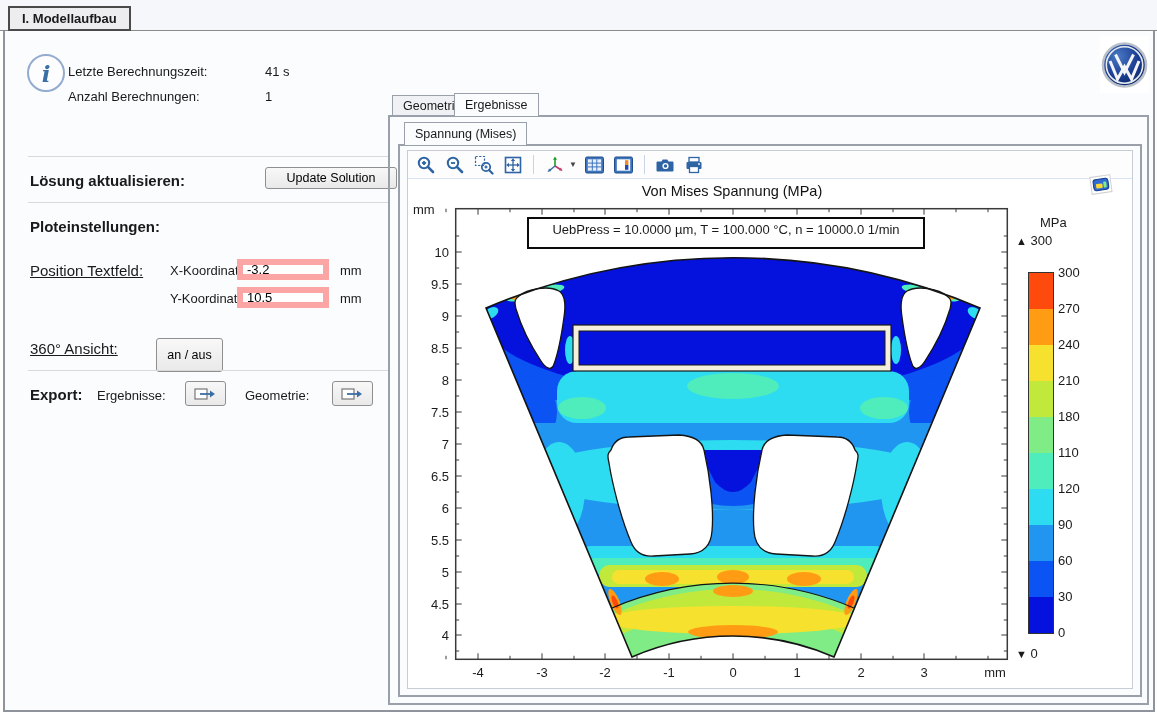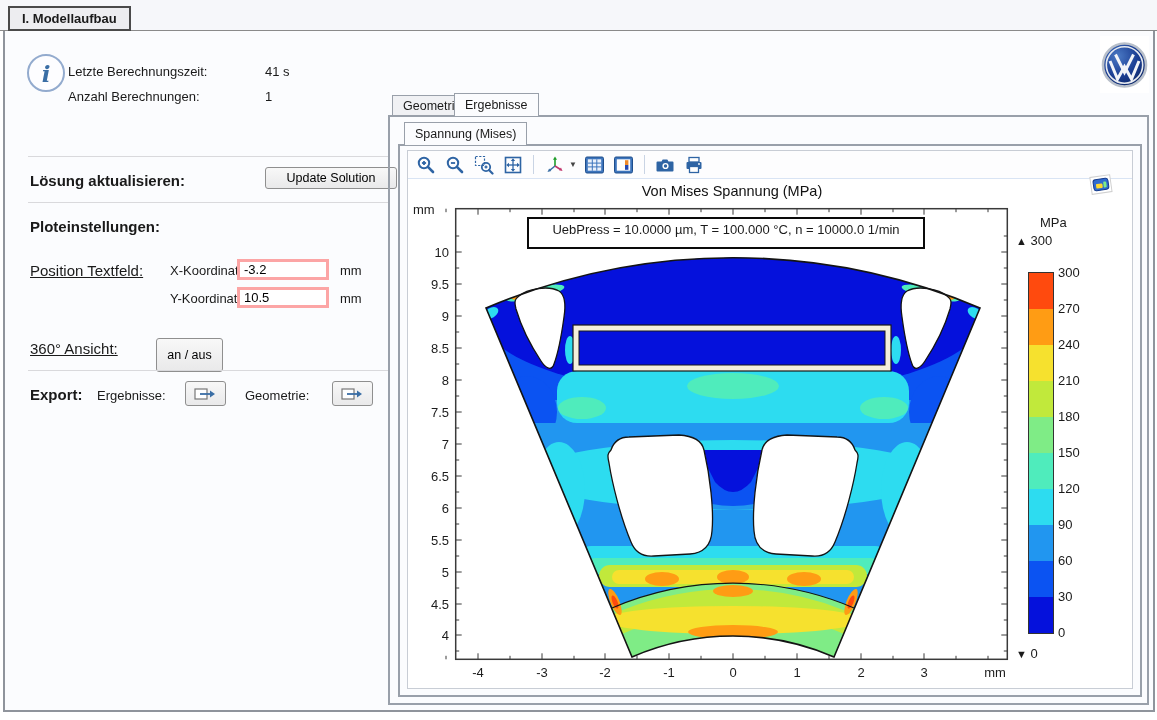--- a/index.html
+++ b/index.html
@@ -17,21 +17,21 @@
                  background:#fbfcfe;border-left:2px solid #8f949c;border-right:2px solid #8f949c;
                  border-bottom:2px solid #8f949c;}
   
   .lbl{position:absolute;font-size:13px;white-space:nowrap;}
   .lbl-b{position:absolute;font-size:15px;font-weight:bold;white-space:nowrap;}
   .lbl-u{position:absolute;font-size:15px;text-decoration:underline;white-space:nowrap;}
   .divider{position:absolute;height:1px;background:#d9d9dc;}
   .btn{position:absolute;background:linear-gradient(#f8f8f8,#e9e9ea);border:1px solid #8f8f8f;
        border-radius:3px;font-size:12.5px;text-align:center;cursor:pointer;
        display:flex;align-items:center;justify-content:center;box-sizing:border-box;}
-  .txt-input{position:absolute;border:3px solid #fca5a5;background:#fff;font-size:13px;
+  .txt-input{position:absolute;border:6px solid #fca5a5;background:#fff;font-size:13px;
              font-family:"Liberation Sans",sans-serif;padding:1px 4px;box-sizing:border-box;}
   .info-circle{position:absolute;width:34px;height:34px;border-radius:50%;
                border:2px solid #93abce;background:#fdfdff;display:flex;align-items:center;
                justify-content:center;font-family:"DejaVu Serif",serif;font-style:italic;
                font-weight:bold;font-size:23px;color:#3a6ea5;}
   
   .group-box{position:absolute;border:2px solid #99a0aa;background:transparent;box-sizing:border-box;}
   .sub-tab{position:absolute;font-size:12.5px;padding:0 10px;display:flex;align-items:center;
            border:1px solid #99a0aa;box-sizing:border-box;background:#f0f1f4;}
   .sub-tab.active{background:#fbfcfe;border-bottom:none;z-index:3;}
@@ -447,21 +447,21 @@
       <div style="flex: 1 1 0%; background: rgb(45, 220, 240);"></div>
       <div style="flex: 1 1 0%; background: rgb(33, 150, 240);"></div>
       <div style="flex: 1 1 0%; background: rgb(11, 83, 242);"></div>
       <div style="flex: 1 1 0%; background: rgb(5, 17, 220);"></div>
     </div>
   <div class="legend-lbl" style="left:1058px;top:265px;">300</div>
   <div class="legend-lbl" style="left:1058px;top:301px;">270</div>
   <div class="legend-lbl" style="left:1058px;top:337px;">240</div>
   <div class="legend-lbl" style="left:1058px;top:373px;">210</div>
   <div class="legend-lbl" style="left:1058px;top:409px;">180</div>
-  <div class="legend-lbl" style="left:1058px;top:445px;">150</div>
+  <div class="legend-lbl" style="left:1058px;top:445px;">110</div>
   <div class="legend-lbl" style="left:1058px;top:481px;">120</div>
   <div class="legend-lbl" style="left:1058px;top:517px;">90</div>
   <div class="legend-lbl" style="left:1058px;top:553px;">60</div>
   <div class="legend-lbl" style="left:1058px;top:589px;">30</div>
   <div class="legend-lbl" style="left:1058px;top:625px;">0</div>
   <div class="legend-lbl" style="left:1016px;top:646px;">
     <span style="font-size:11px;">▼</span>
     <span>0</span>
   </div>
 

